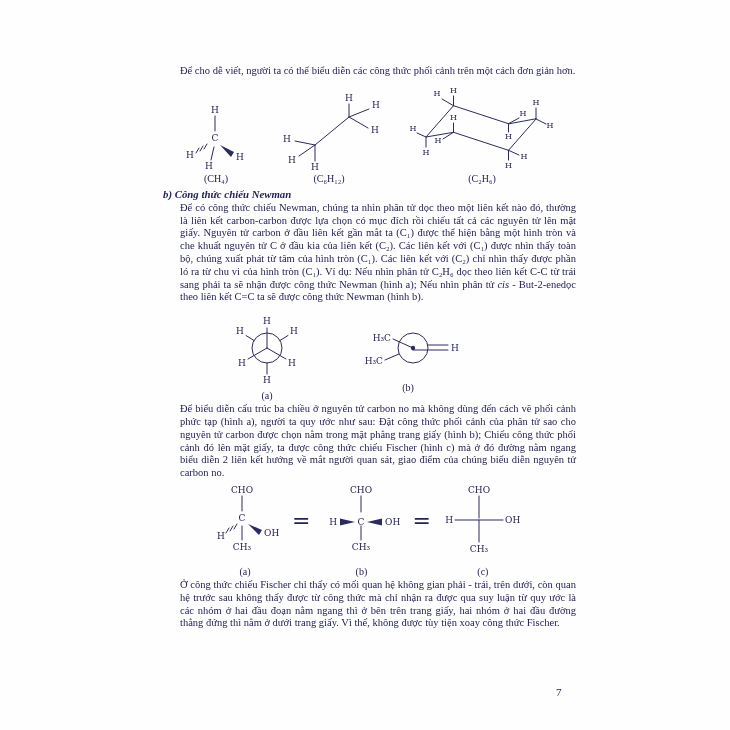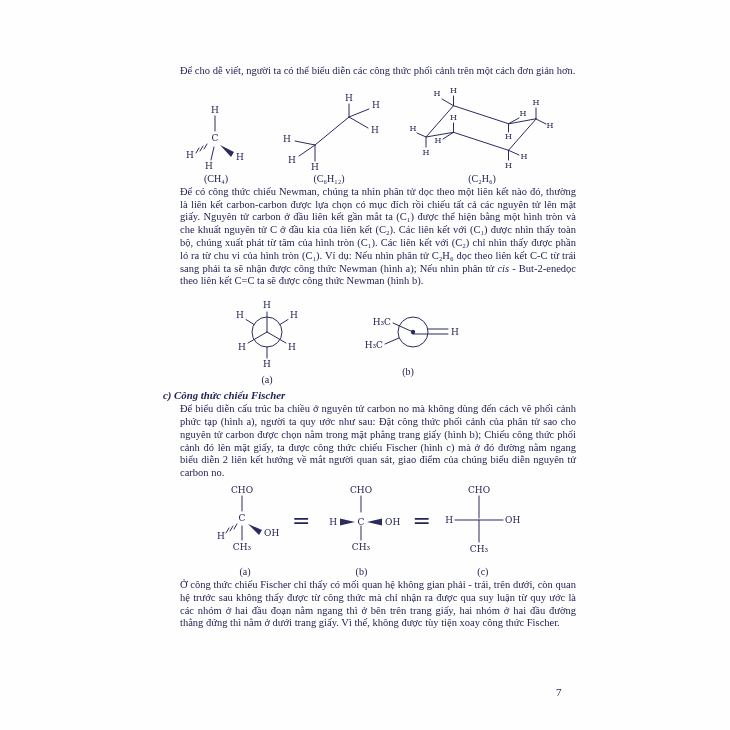--- a/index.html
+++ b/index.html
@@ -140,20 +140,21 @@
           <text x="31" y="60" text-anchor="middle">H</text>
           <text x="101.5" y="85" text-anchor="middle">H</text>
           <text x="117" y="76" text-anchor="middle">H</text>
           <text x="19" y="72" text-anchor="middle">H</text>
           <text x="6" y="48" text-anchor="middle">H</text>
         </svg>
         <figcaption class="cap">(C₂H₆)</figcaption>
       </figure>
     </div>
 
+    <h3 class="heading">b) Công thức chiếu Newman</h3>
 
     <p class="para"><span>Để có công thức chiếu Newman, chúng ta nhìn phân tử dọc theo một liên kết nào đó, thường là liên kết carbon-carbon được lựa chọn có mục đích rồi chiếu tất cả các nguyên tử lên mặt giấy. Nguyên tử carbon ở đầu liên kết gần mắt ta (C₁) được thể hiện bằng một hình tròn và che khuất nguyên tử C ở đầu kia của liên kết (C₂). Các liên kết với (C₁) được nhìn thấy toàn bộ, chúng xuất phát từ tâm của hình tròn (C₁). Các liên kết với (C₂) chỉ nhìn thấy được phần ló ra từ chu vi của hình tròn (C₁). Ví dụ: Nếu nhìn phân tử C₂H₆ dọc theo liên kết C-C từ trái sang phải ta sẽ nhận được công thức Newman (hình a); Nếu nhìn phân tử </span><i class="cis">cis</i><span> - But-2-enedọc theo liên kết C=C ta sẽ được công thức Newman (hình b).</span></p>
 
     <div class="fig-row newman-row">
 
       <figure class="fig">
         <svg class="structure" width="80" height="80" viewBox="0 0 80 80">
           <g>
             <circle class="ring" cx="40" cy="40" r="15"></circle>
             <line x1="40" y1="40" x2="40" y2="20"></line>
@@ -184,21 +185,20 @@
             <line x1="64" y1="32" x2="99" y2="32"></line>
           </g>
           <text x="42" y="23" text-anchor="end">H₃C</text>
           <text x="34" y="46" text-anchor="end">H₃C</text>
           <text x="102" y="33" text-anchor="start">H</text>
         </svg>
         <figcaption class="cap">(b)</figcaption>
       </figure>
     </div>
 
-    <h3 class="heading">c) Công thức chiếu Fischer</h3>
 
     <p class="para">Để biểu diễn cấu trúc ba chiều ở nguyên tử carbon no mà không dùng đến cách vẽ phối cảnh phức tạp (hình a), người ta quy ước như sau: Đặt công thức phối cảnh của phân tử sao cho nguyên tử carbon được chọn nằm trong mặt phẳng trang giấy (hình b); Chiếu công thức phối cảnh đó lên mặt giấy, ta được công thức chiếu Fischer (hình c) mà ở đó đường nằm ngang biểu diễn 2 liên kết hướng về mắt người quan sát, giao điểm của chúng biểu diễn nguyên tử carbon no.</p>
 
     <div class="fig-row fischer-row">
 
       <figure class="fig">
         <svg class="structure" width="70" height="80" viewBox="0 0 70 80">
           <g>
             <line x1="32" y1="12" x2="32" y2="27"></line>
             <path d="M27 40 L24 45 M23 42 L20 47 M19 44 L16 49"></path>

